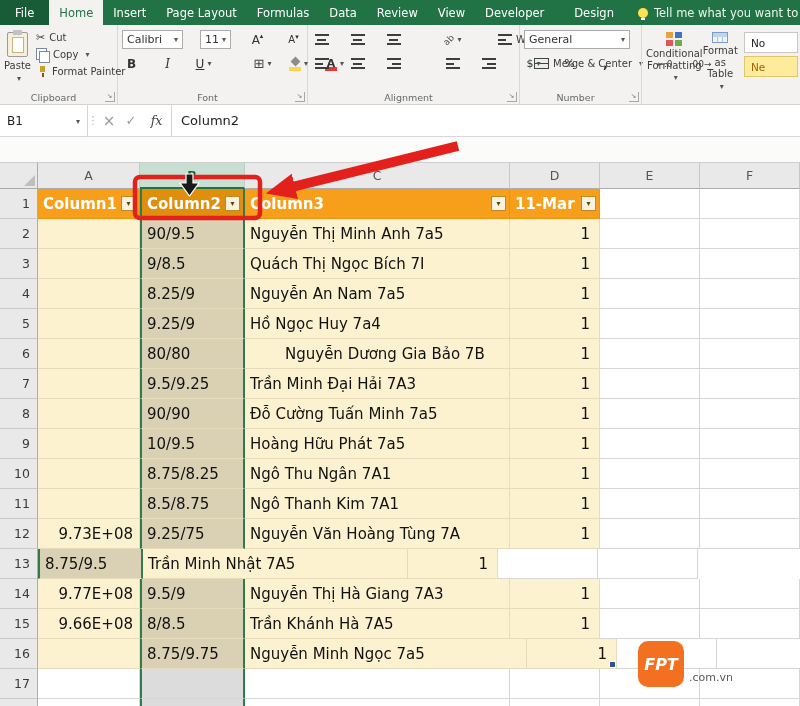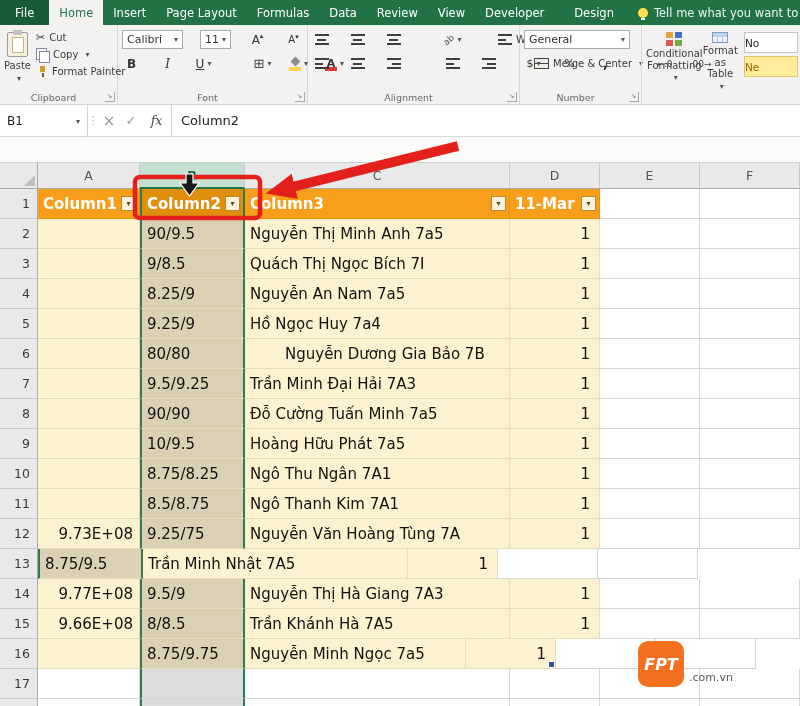--- a/index.html
+++ b/index.html
@@ -75,21 +75,21 @@
 .dollar:before{content:"$";font-size:11px}
 .percent:before{content:"%";font-size:11px}
 .comma:before{content:",";font-size:13px;font-weight:bold}
 .incdec1:before{content:"←.0";font-size:9px;color:#444}
 .incdec2:before{content:".00→";font-size:9px;color:#444}
 
 .bigbtn2{display:flex;flex-direction:column;align-items:center;gap:2px;width:58px;padding-top:3px;font-size:10px;color:#3B3B3B;text-align:center;line-height:1.15}
 .cf-ic{width:16px;height:14px;background:linear-gradient(#E8A33D,#E8A33D),linear-gradient(#4472C4,#4472C4),linear-gradient(#E15759,#E15759),linear-gradient(#70AD47,#70AD47);background-size:7px 6px;background-position:0 0,9px 0,0 8px,9px 8px;background-repeat:no-repeat}
 .fat-ic{width:16px;height:13px;border:1px solid #7A9CC6;background:linear-gradient(#BDD7EE,#BDD7EE) 0 0/16px 4px no-repeat,linear-gradient(90deg,transparent 4px,#AFC6DE 4px,#AFC6DE 5px,transparent 5px,transparent 9px,#AFC6DE 9px,#AFC6DE 10px,transparent 10px)}
 .chips{display:flex;flex-direction:column;gap:3px;margin-left:6px;padding-top:3px}
-.chip{border:1px solid #C9C7C5;background:#fff;font-size:10.5px;height:21px;display:flex;align-items:center;padding:0 0;width:54px;color:#222}
+.chip{border:1px solid #C9C7C5;background:#fff;font-size:10.5px;height:21px;display:flex;align-items:center;padding:0 6px;width:54px;color:#222}
 .chip.ne{background:#FFEB9C;color:#9C6500;border-color:#E0C869}
 
 
 .fbar{height:32px;background:#fff;border-bottom:1px solid #D8D8D8;display:flex;align-items:stretch}
 .namebox{width:88px;border-right:1px solid #D4D4D4;display:flex;align-items:center;justify-content:space-between;padding:16px 7px;font-size:12px;color:#222}
 .dots{width:10px;display:flex;align-items:center;justify-content:center;color:#B5B5B5;font-size:11px}
 .dots:before{content:"⋮"}
 .fxbtn{width:22px;display:flex;align-items:center;justify-content:center;color:#9A9A9A;font-size:13px}
 .fxbtn.cancel:before{content:"×";font-size:15px}
 .fxbtn.confirm:before{content:"✓"}
@@ -494,21 +494,21 @@
         <div class="cell colB t selB" style="width: 105px;">8/8.5</div>
         <div class="cell colC t" style="width: 265px;">Trần Khánh Hà 7A5</div>
         <div class="cell colD t" style="width: 90px;">1</div>
         <div class="cell colE" style="width: 100px;"></div>
         <div class="cell colF" style="width: 100px;"></div>
       </div>
       <div class="grow">
         <div class="gut">16</div>
         <div class="cell colA t" style="width: 102px;"></div>
         <div class="cell colB t selB" style="width: 105px;">8.75/9.75</div>
-        <div class="cell colC t" style="width: 221px;">Nguyễn Minh Ngọc 7a5</div>
+        <div class="cell colC t" style="width: 282px;">Nguyễn Minh Ngọc 7a5</div>
         <div class="cell colD t" style="width: 90px;">1<span class="fillhandle"></span></div>
         <div class="cell colE" style="width: 100px;"></div>
         <div class="cell colF" style="width: 100px;"></div>
       </div>
       <div class="grow">
         <div class="gut">17</div>
         <div class="cell colA" style="width: 102px;"></div>
         <div class="cell colB selB" style="width: 105px;"></div>
         <div class="cell colC" style="width: 265px;"></div>
         <div class="cell colD" style="width: 90px;"></div>

